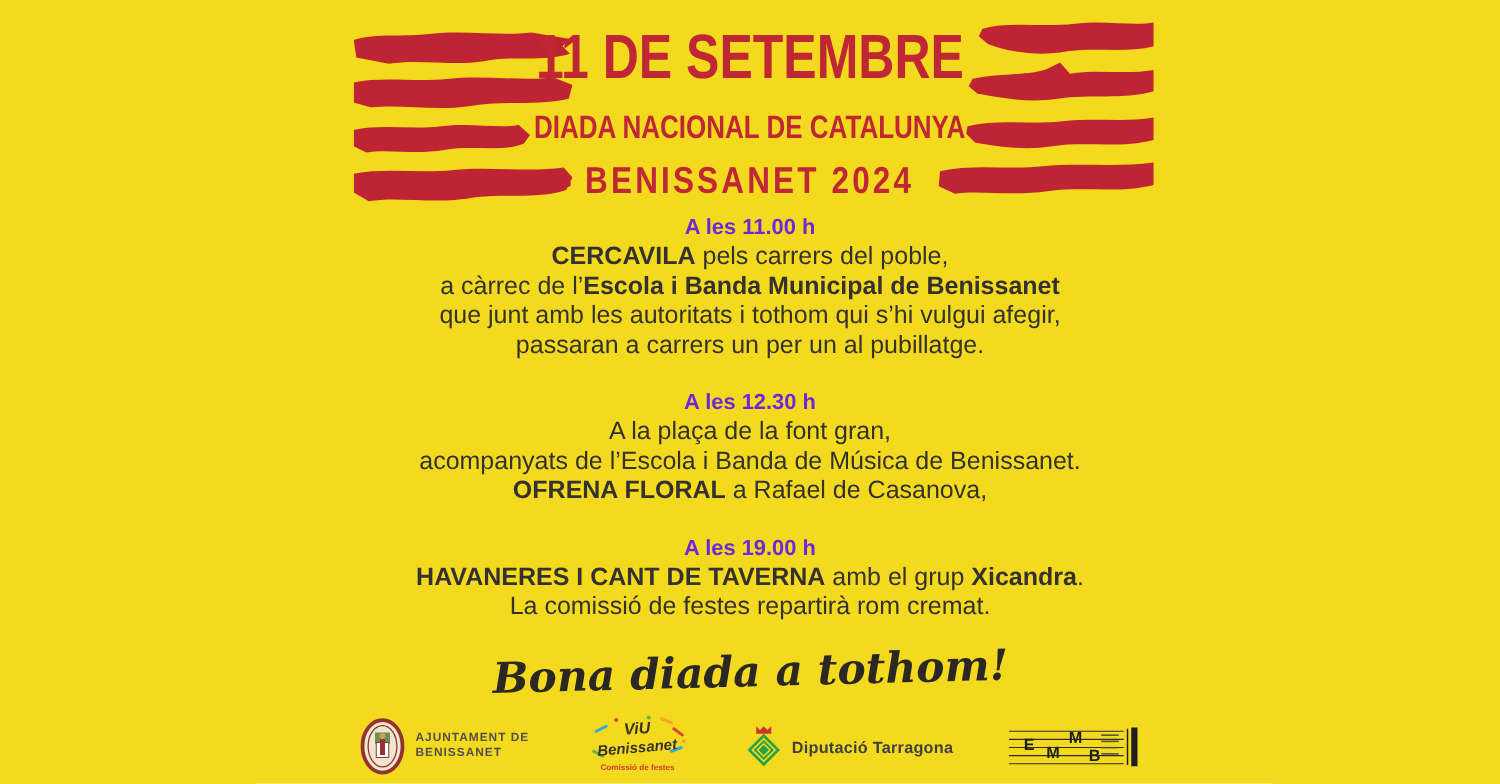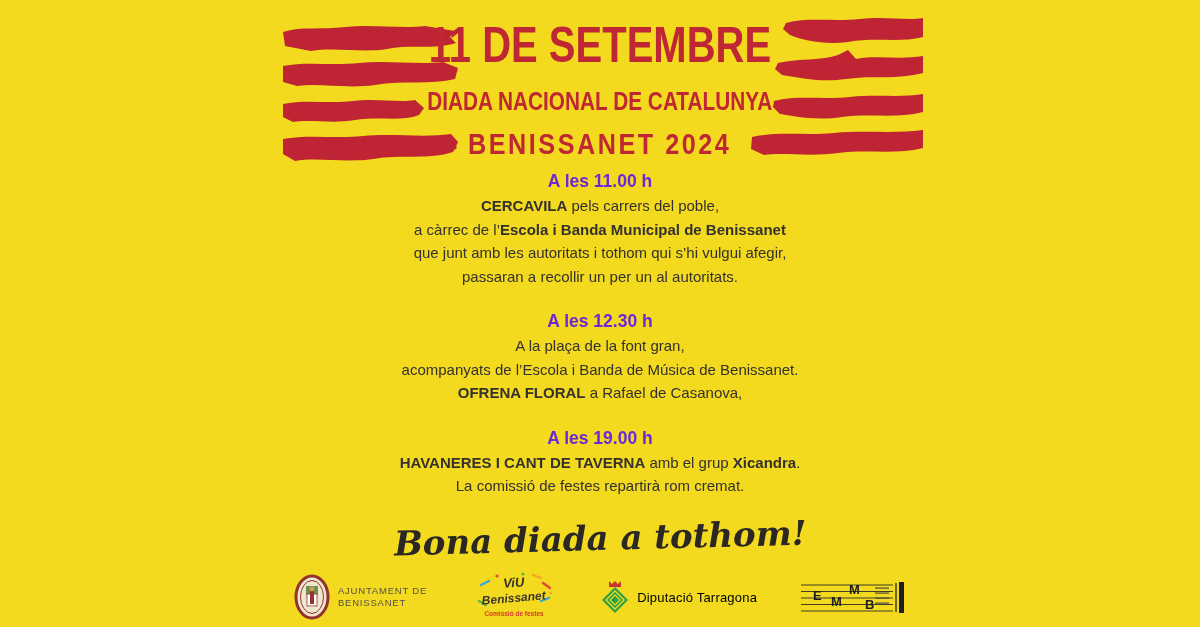--- a/index.html
+++ b/index.html
@@ -42,21 +42,21 @@
   
   .events {
     position:absolute; left:0; right:0; top:169px;
     text-align:center; color:#34312E;
   }
   .event { margin-bottom:21px; }
   .event-time {
     color:#6d28d9; font-weight:bold; font-size:17.5px;
     line-height:24px; margin-bottom:1px;
   }
-  .event-line { font-size:15px; line-height:23.5px; }
+  .event-line { font-size:20px; line-height:23.5px; }
   .event-line .b { font-weight:bold; }
 
   
   .closing {
     position:absolute; left:0; right:0; top:518px;
     text-align:center;
   }
   .closing span {
     display:inline-block;
     font-family:"DejaVu Serif","Liberation Serif",serif;
@@ -65,25 +65,25 @@
     transform:rotate(-1.5deg);
   }
 
   
   .footer {
     position:absolute; left:0; right:0; top:572px; height:50px;
     display:flex; justify-content:center; align-items:center; gap:44px;
   }
   .logo-item { display:flex; align-items:center; gap:8px; }
   .ajuntament-text {
-    font-size:9.5px; font-weight:normal; letter-spacing:0.8px;
+    font-size:9.5px; font-weight:bold; letter-spacing:0.8px;
     color:#55504A; line-height:12px; text-align:left;
   }
   .diputacio-label {
-    font-size:13px; font-weight:normal; color:#000000;
+    font-size:13px; font-weight:bold; color:#404040;
     letter-spacing:0.2px;
   }
 </style>
 </head>
 <body>
 
 <div class="poster">
 
   <svg class="strokes left" width="175" height="142" viewBox="0 0 175 142">
     <g fill="#BE2433">
@@ -109,21 +109,21 @@
     <div><span class="subtitle">DIADA NACIONAL DE CATALUNYA</span></div>
     <div><span class="edition">BENISSANET 2024</span></div>
   </div>
 
   <div class="events">
       <div class="event">
         <div class="event-time">A les 11.00 h</div>
         <div class="event-line"><span class="b">CERCAVILA</span><span> pels carrers del poble,</span></div>
         <div class="event-line"><span>a càrrec de l’</span><span class="b">Escola i Banda Municipal de Benissanet</span></div>
         <div class="event-line"><span>que junt amb les autoritats i tothom qui s’hi vulgui afegir,</span></div>
-        <div class="event-line"><span>passaran a recollir un per un al autoritats.</span></div>
+        <div class="event-line"><span>passaran a carrers un per un al pubillatge.</span></div>
       </div>
       <div class="event">
         <div class="event-time">A les 12.30 h</div>
         <div class="event-line"><span>A la plaça de la font gran,</span></div>
         <div class="event-line"><span>acompanyats de l’Escola i Banda de Música de Benissanet.</span></div>
         <div class="event-line"><span class="b">OFRENA FLORAL</span><span> a Rafael de Casanova,</span></div>
       </div>
       <div class="event">
         <div class="event-time">A les 19.00 h</div>
         <div class="event-line"><span class="b">HAVANERES I CANT DE TAVERNA</span><span> amb el grup </span><span class="b">Xicandra</span><span>.</span></div>

